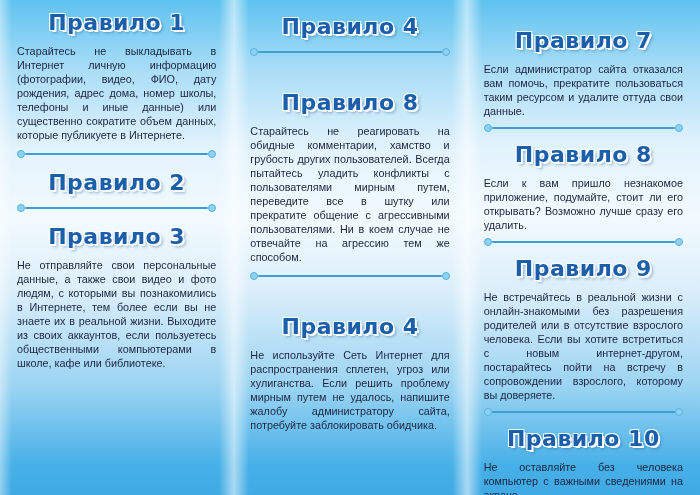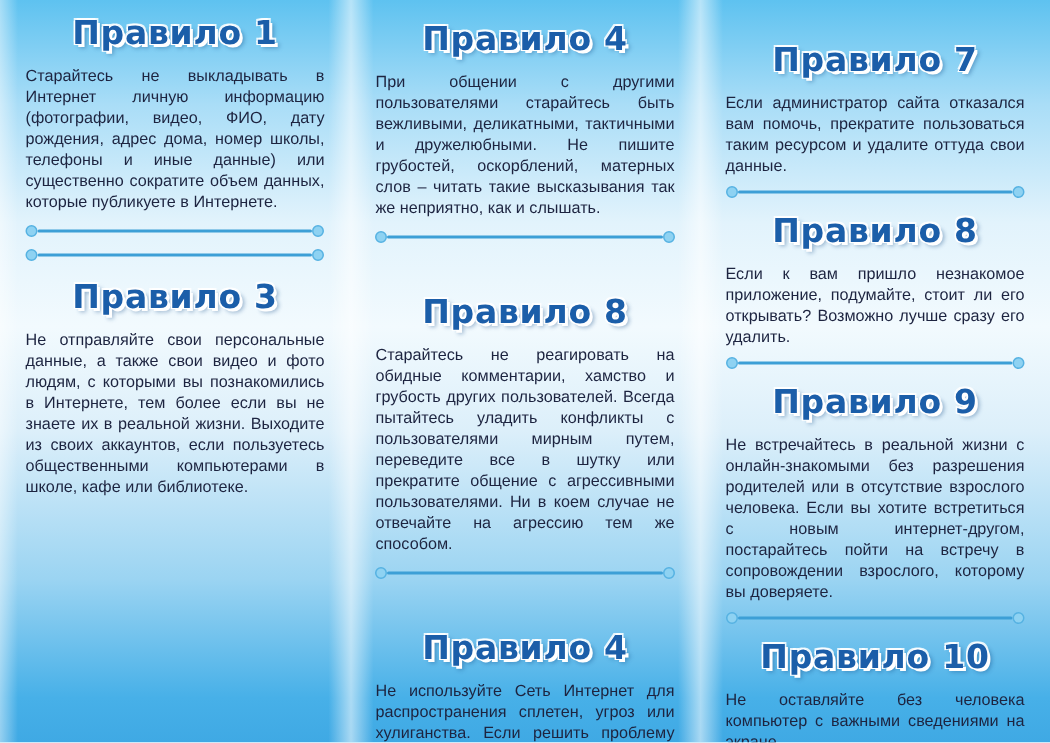--- a/index.html
+++ b/index.html
@@ -96,37 +96,37 @@
     <section class="rule">
       <h2 class="rule-title">Правило 1</h2>
       <p class="rule-body">Старайтесь не выкладывать в Интернет личную информацию (фотографии, видео, ФИО, дату рождения, адрес дома, номер школы, телефоны и иные данные) или существенно сократите объем данных, которые публикуете в Интернете.</p>
       <div class="divider">
         <span class="dot"></span>
         <span class="line"></span>
         <span class="dot"></span>
       </div>
     </section>
     <section class="rule">
+      <h2 class="rule-title">Правило 2</h2>
       <div class="divider">
         <span class="dot"></span>
         <span class="line"></span>
         <span class="dot"></span>
       </div>
     </section>
     <section class="rule">
       <h2 class="rule-title">Правило 3</h2>
       <p class="rule-body">Не отправляйте свои персональные данные, а также свои видео и фото людям, с которыми вы познакомились в Интернете, тем более если вы не знаете их в реальной жизни. Выходите из своих аккаунтов, если пользуетесь общественными компьютерами в школе, кафе или библиотеке.</p>
 
     </section>
   </div>
 
   <div class="panel p2">
     <section class="rule">
       <h2 class="rule-title">Правило 4</h2>
-      <p class="rule-body">При общении с другими пользователями старайтесь быть вежливыми, деликатными, тактичными и дружелюбными. Не пишите грубостей, оскорблений, матерных слов – читать такие высказывания так же неприятно, как и слышать.</p>
       <div class="divider">
         <span class="dot"></span>
         <span class="line"></span>
         <span class="dot"></span>
       </div>
     </section>
     <section class="rule">
       <h2 class="rule-title">Правило 8</h2>
       <p class="rule-body">Старайтесь не реагировать на обидные комментарии, хамство и грубость других пользователей. Всегда пытайтесь уладить конфликты с пользователями мирным путем, переведите все в шутку или прекратите общение с агрессивными пользователями. Ни в коем случае не отвечайте на агрессию тем же способом.</p>
       <div class="divider">

